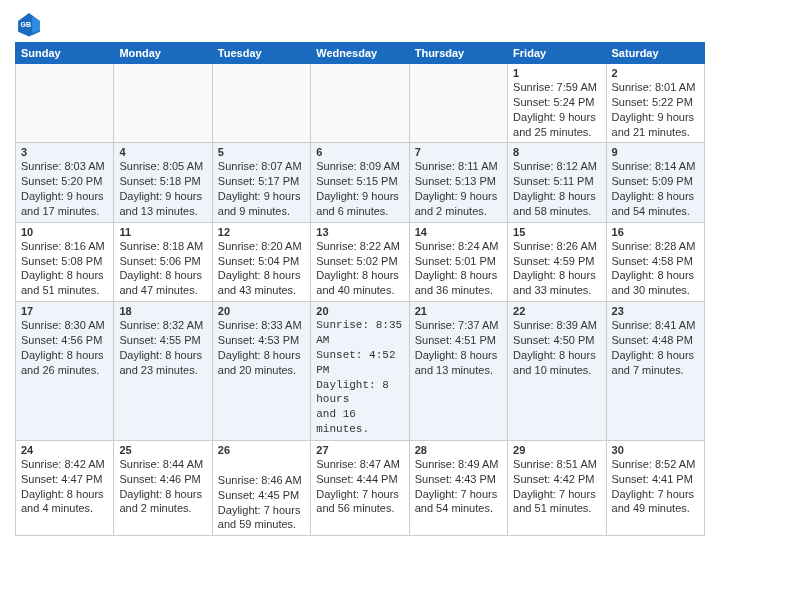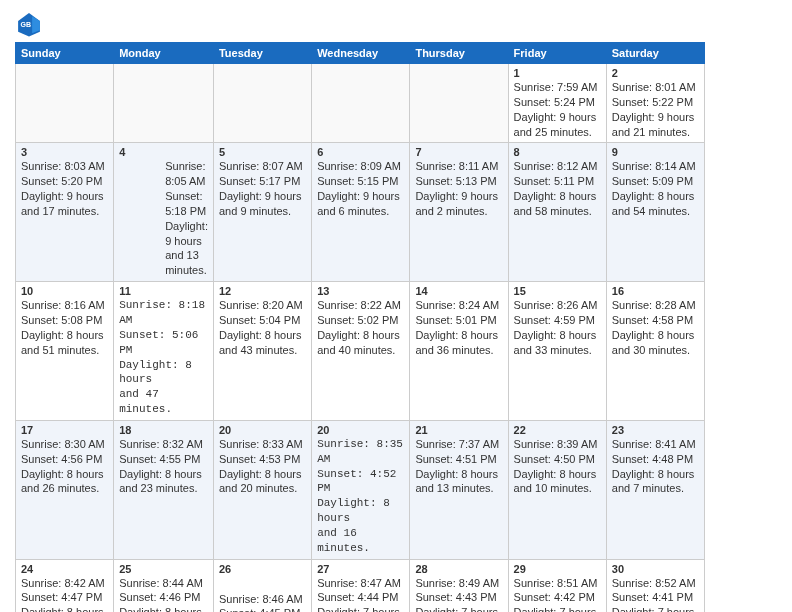--- a/index.html
+++ b/index.html
@@ -159,21 +159,21 @@
         <tr class="row-even">
           <td>
             <span class="day-num">3</span>
             <div class="day-info" style="white-space: pre-line;">Sunrise: 8:03 AM
 Sunset: 5:20 PM
 Daylight: 9 hours
 and 17 minutes.</div>
           </td>
           <td>
             <span class="day-num">4</span>
-            <div class="day-info" style="white-space: pre-line; margin-left: 46px;">Sunrise: 8:05 AM
+            <div class="day-info" style="white-space: pre-line;">Sunrise: 8:05 AM
 Sunset: 5:18 PM
 Daylight: 9 hours
 and 13 minutes.</div>
           </td>
           <td>
             <span class="day-num">5</span>
             <div class="day-info" style="white-space: pre-line;">Sunrise: 8:07 AM
 Sunset: 5:17 PM
 Daylight: 9 hours
 and 9 minutes.</div>
@@ -210,21 +210,21 @@
         <tr class="row-odd">
           <td>
             <span class="day-num">10</span>
             <div class="day-info" style="white-space: pre-line;">Sunrise: 8:16 AM
 Sunset: 5:08 PM
 Daylight: 8 hours
 and 51 minutes.</div>
           </td>
           <td>
             <span class="day-num">11</span>
-            <div class="day-info" style="white-space: pre-line; font-family: Liberation Mono, monospace;">Sunrise: 8:18 AM
+            <div class="day-info" style="white-space: pre-line;">Sunrise: 8:18 AM
 Sunset: 5:06 PM
 Daylight: 8 hours
 and 47 minutes.</div>
           </td>
           <td>
             <span class="day-num">12</span>
             <div class="day-info" style="white-space: pre-line;">Sunrise: 8:20 AM
 Sunset: 5:04 PM
 Daylight: 8 hours
 and 43 minutes.</div>

